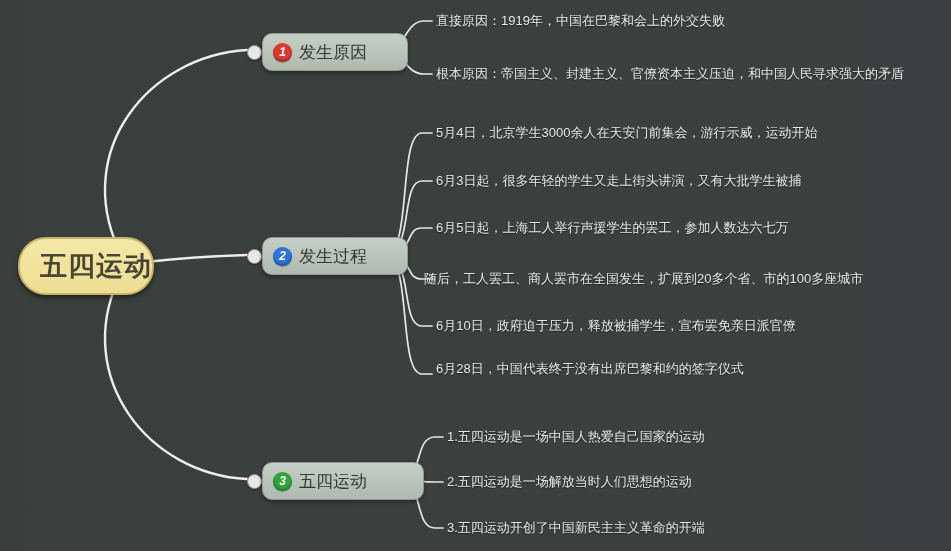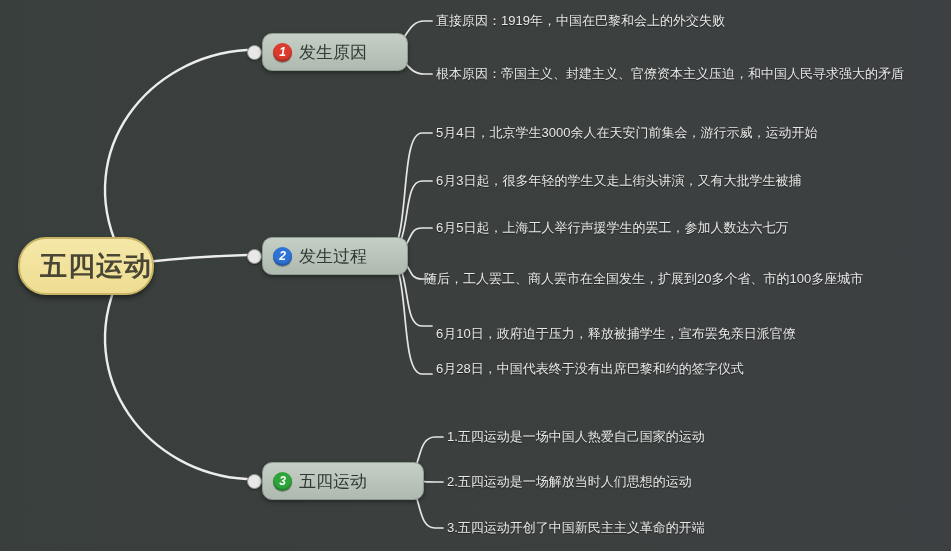--- a/index.html
+++ b/index.html
@@ -91,18 +91,18 @@
   <span>五四运动</span>
 </div>
 
 <div class="leaf" style="left:436px;top:13px;">直接原因：1919年，中国在巴黎和会上的外交失败</div>
 <div class="leaf" style="left:436px;top:66px;">根本原因：帝国主义、封建主义、官僚资本主义压迫，和中国人民寻求强大的矛盾</div>
 
 <div class="leaf" style="left:436px;top:125px;">5月4日，北京学生3000余人在天安门前集会，游行示威，运动开始</div>
 <div class="leaf" style="left:436px;top:173px;">6月3日起，很多年轻的学生又走上街头讲演，又有大批学生被捕</div>
 <div class="leaf" style="left:436px;top:220px;">6月5日起，上海工人举行声援学生的罢工，参加人数达六七万</div>
 <div class="leaf" style="left:424px;top:271px;">随后，工人罢工、商人罢市在全国发生，扩展到20多个省、市的100多座城市</div>
-<div class="leaf" style="left:436px;top:326px;">6月10日，政府迫于压力，释放被捕学生，宣布罢免亲日派官僚</div>
+<div class="leaf" style="left:436px;top:318px;">6月10日，政府迫于压力，释放被捕学生，宣布罢免亲日派官僚</div>
 <div class="leaf" style="left:436px;top:361px;">6月28日，中国代表终于没有出席巴黎和约的签字仪式</div>
 
 <div class="leaf" style="left:447px;top:429px;">1.五四运动是一场中国人热爱自己国家的运动</div>
 <div class="leaf" style="left:447px;top:474px;">2.五四运动是一场解放当时人们思想的运动</div>
 <div class="leaf" style="left:447px;top:520px;">3.五四运动开创了中国新民主主义革命的开端</div>
 
 </body></html>

